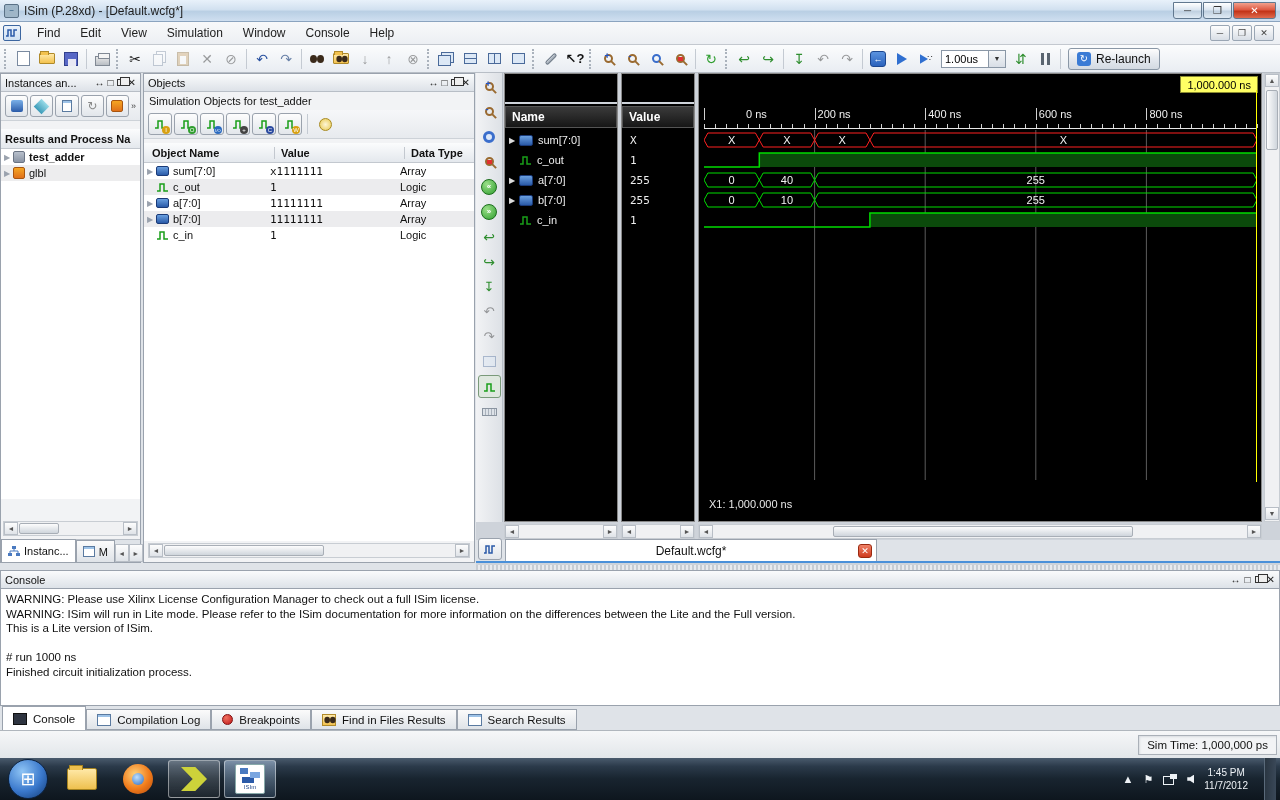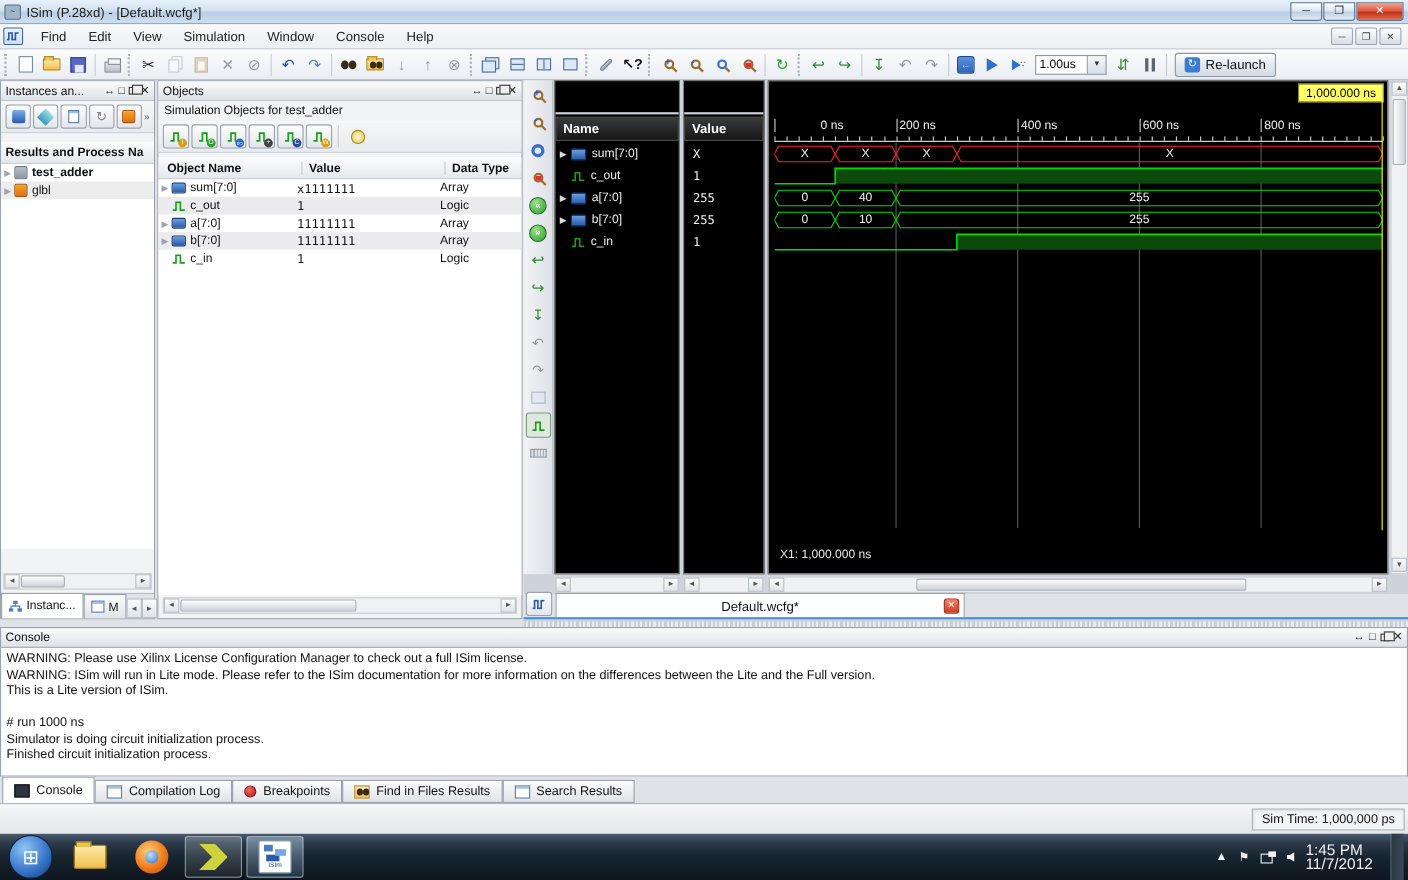--- a/index.html
+++ b/index.html
@@ -193,21 +193,21 @@
       linear-gradient(#4a7ac0,#4a7ac0) 0 0/8px 6px no-repeat,
       linear-gradient(#7aa6e0,#7aa6e0) 10px 4px/10px 6px no-repeat,
       linear-gradient(#2a5aa8,#2a5aa8) 2px 9px/12px 6px no-repeat; }
   .isim-ico .lbl { font-size:6px; color:#234a8a; line-height:1; }
   .tray { margin-left:auto; display:flex; align-items:center; gap:10px; color:#eef2f6; padding-right:4px; }
   .trayico { font-size:11px; }
   .net { width:14px; height:11px; position:relative; }
   .net::before { content:''; position:absolute; left:0; bottom:0; width:9px; height:7px; border:1px solid #eef2f6; }
   .net::after { content:''; position:absolute; right:0; top:0; width:7px; height:5px; background:#eef2f6; }
   .spk { width:7px; height:9px; background:#eef2f6; clip-path:polygon(0 30%,40% 30%,100% 0,100% 100%,40% 70%,0 70%); }
-  .clock { text-align:left; font-size:14px; line-height:13px; padding-right:6px; }
+  .clock { text-align:center; font-size:10px; line-height:13px; padding-right:6px; }
   .showdesk { width:12px; height:42px; border-left:1px solid #5a6a7a; background:linear-gradient(90deg,#2a3642,#3a4document8); background:linear-gradient(90deg,#2a3642,#3a4858); }
 </style>
 </head>
 <body>
 
 <div class="app">
 
   <div class="titlebar">
     <div class="app-ico">~</div>
     <span class="title-text">ISim (P.28xd) - [Default.wcfg*]</span>
@@ -790,21 +790,20 @@
       <span class="undock"></span>
       <span class="pbtn">✕</span>
     </span>
   </div>
   <div class="console-body">
     <div class="console-line">WARNING: Please use Xilinx License Configuration Manager to check out a full ISim license.</div>
     <div class="console-line">WARNING: ISim will run in Lite mode. Please refer to the ISim documentation for more information on the differences between the Lite and the Full version.</div>
     <div class="console-line">This is a Lite version of ISim.</div>
     <div class="console-line"></div>
     <div class="console-line"># run 1000 ns</div>
-    <div class="console-line">Simulator is doing circuit initialization process.</div>
     <div class="console-line">Finished circuit initialization process.</div>
   </div>
   <div class="ctabs">
     <div class="ctab active">
       <span class="cico term"></span>
       <span>Console</span>
     </div>
     <div class="ctab">
       <span class="cico doc"></span>
       <span>Compilation Log</span>

